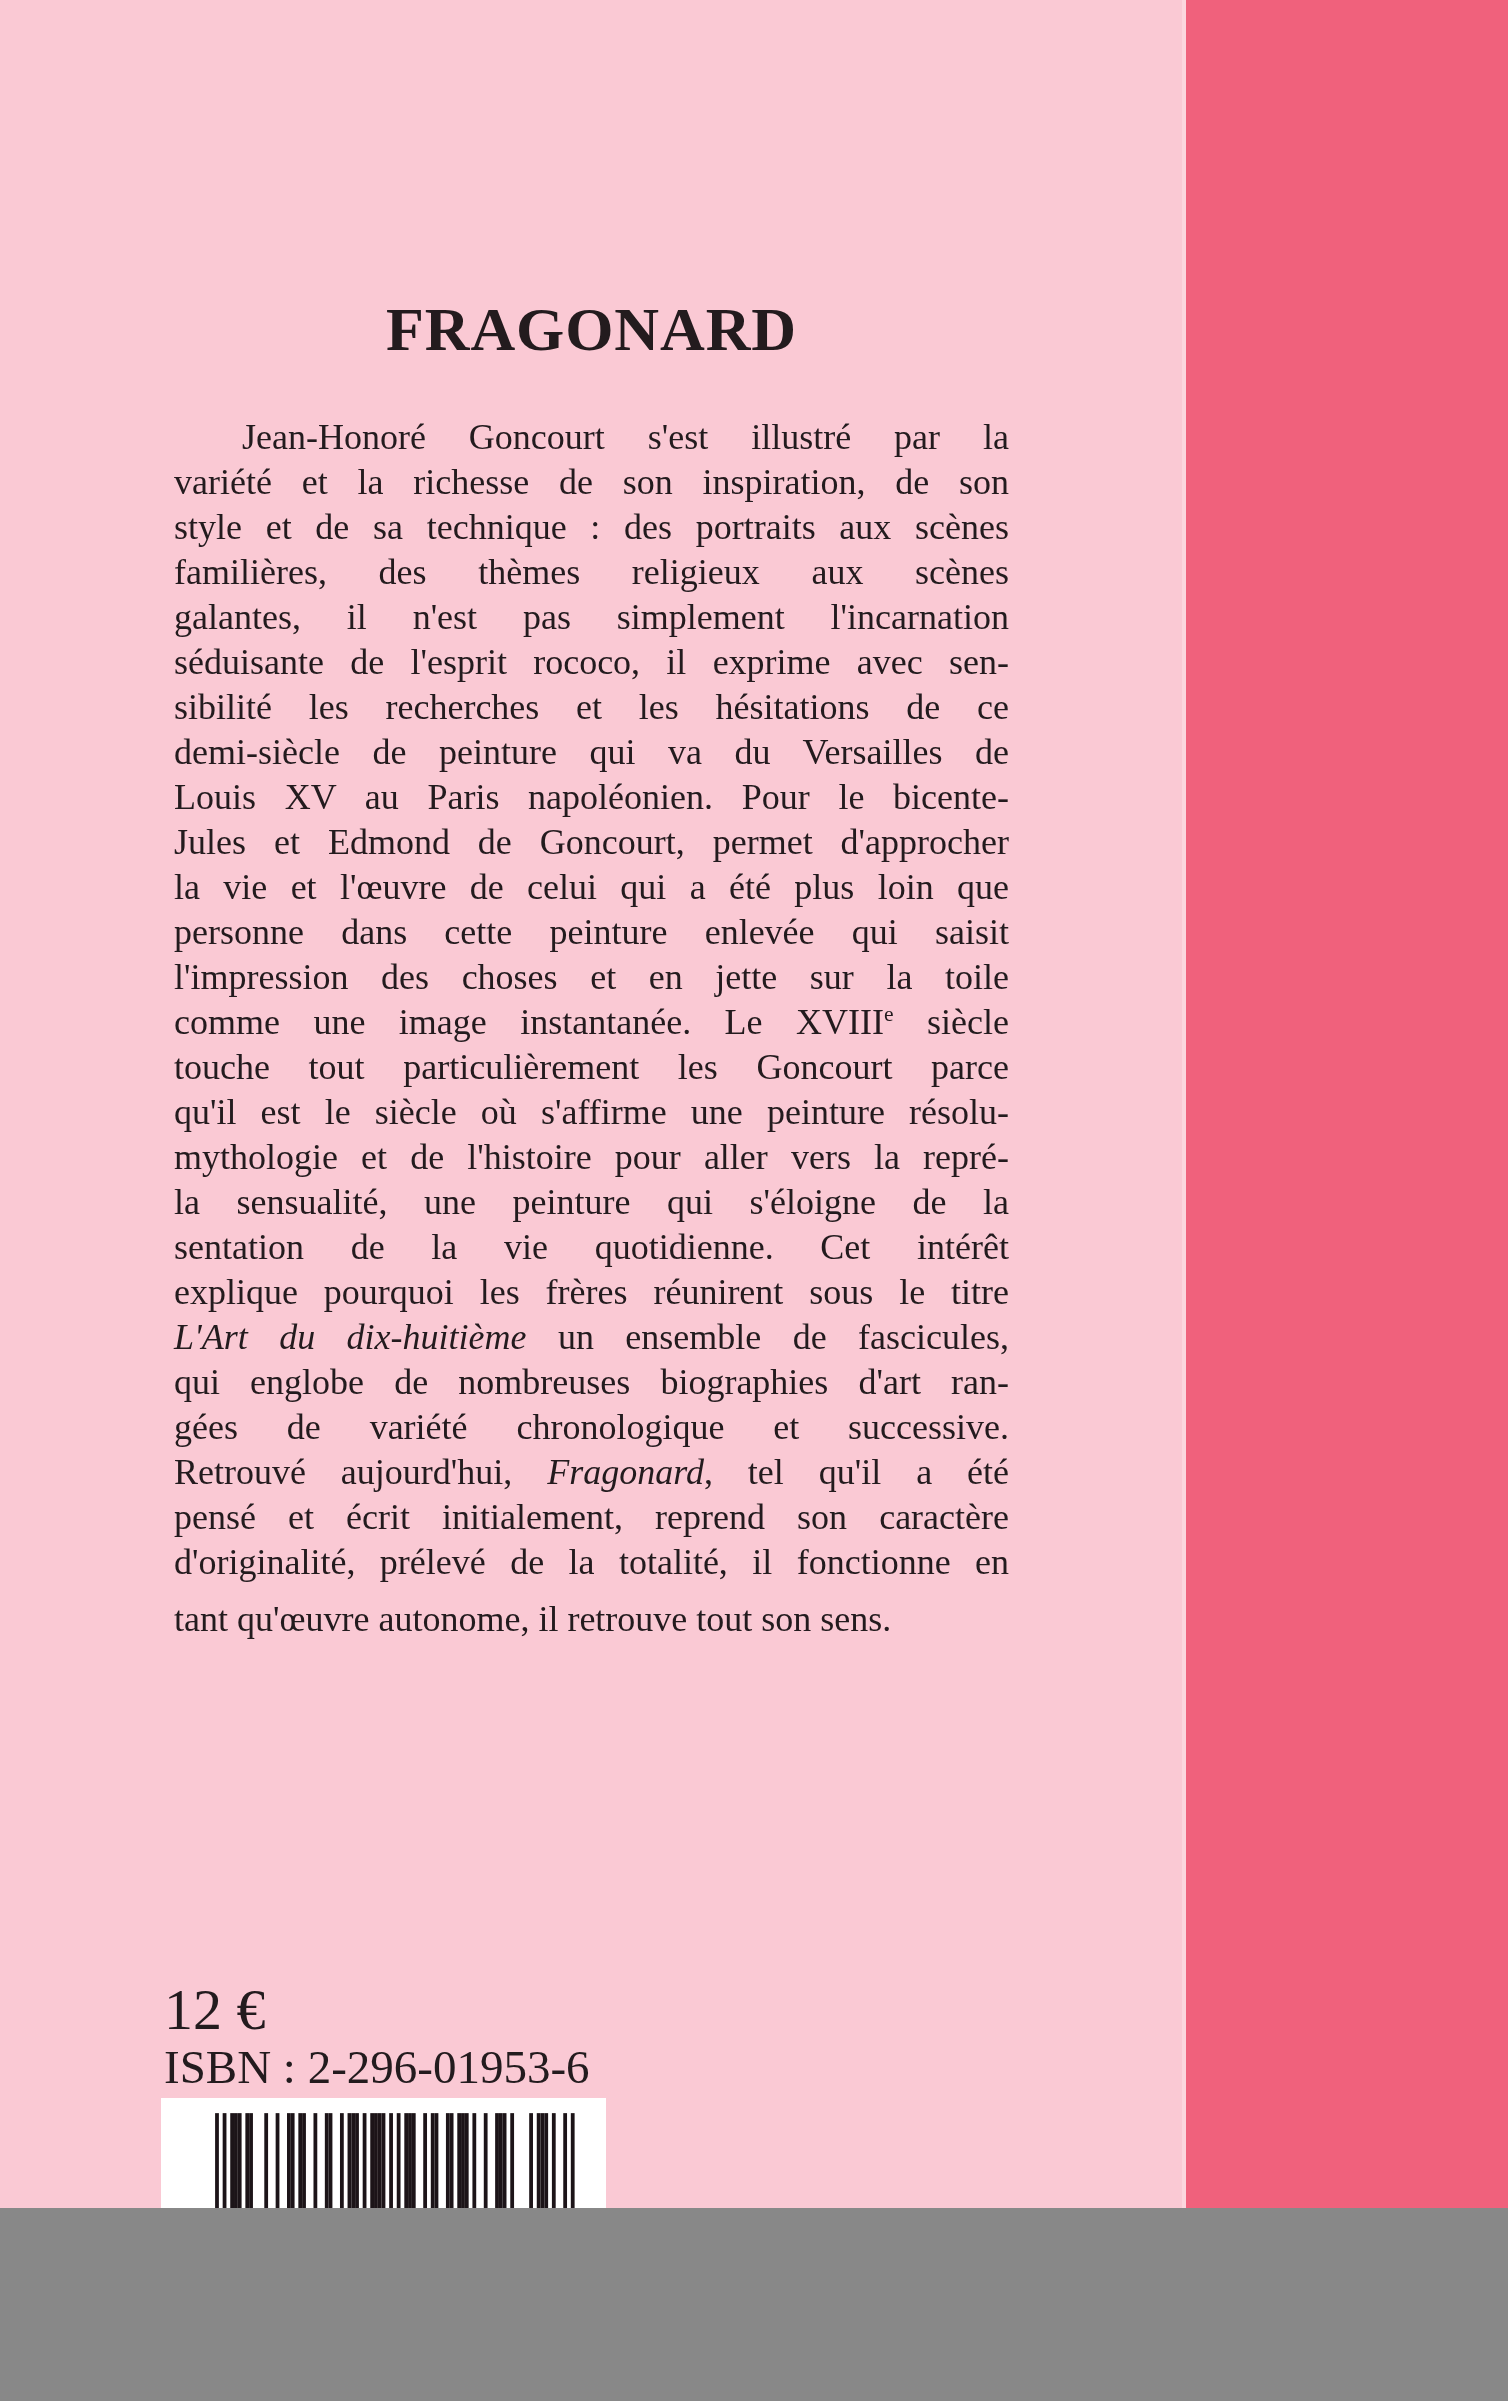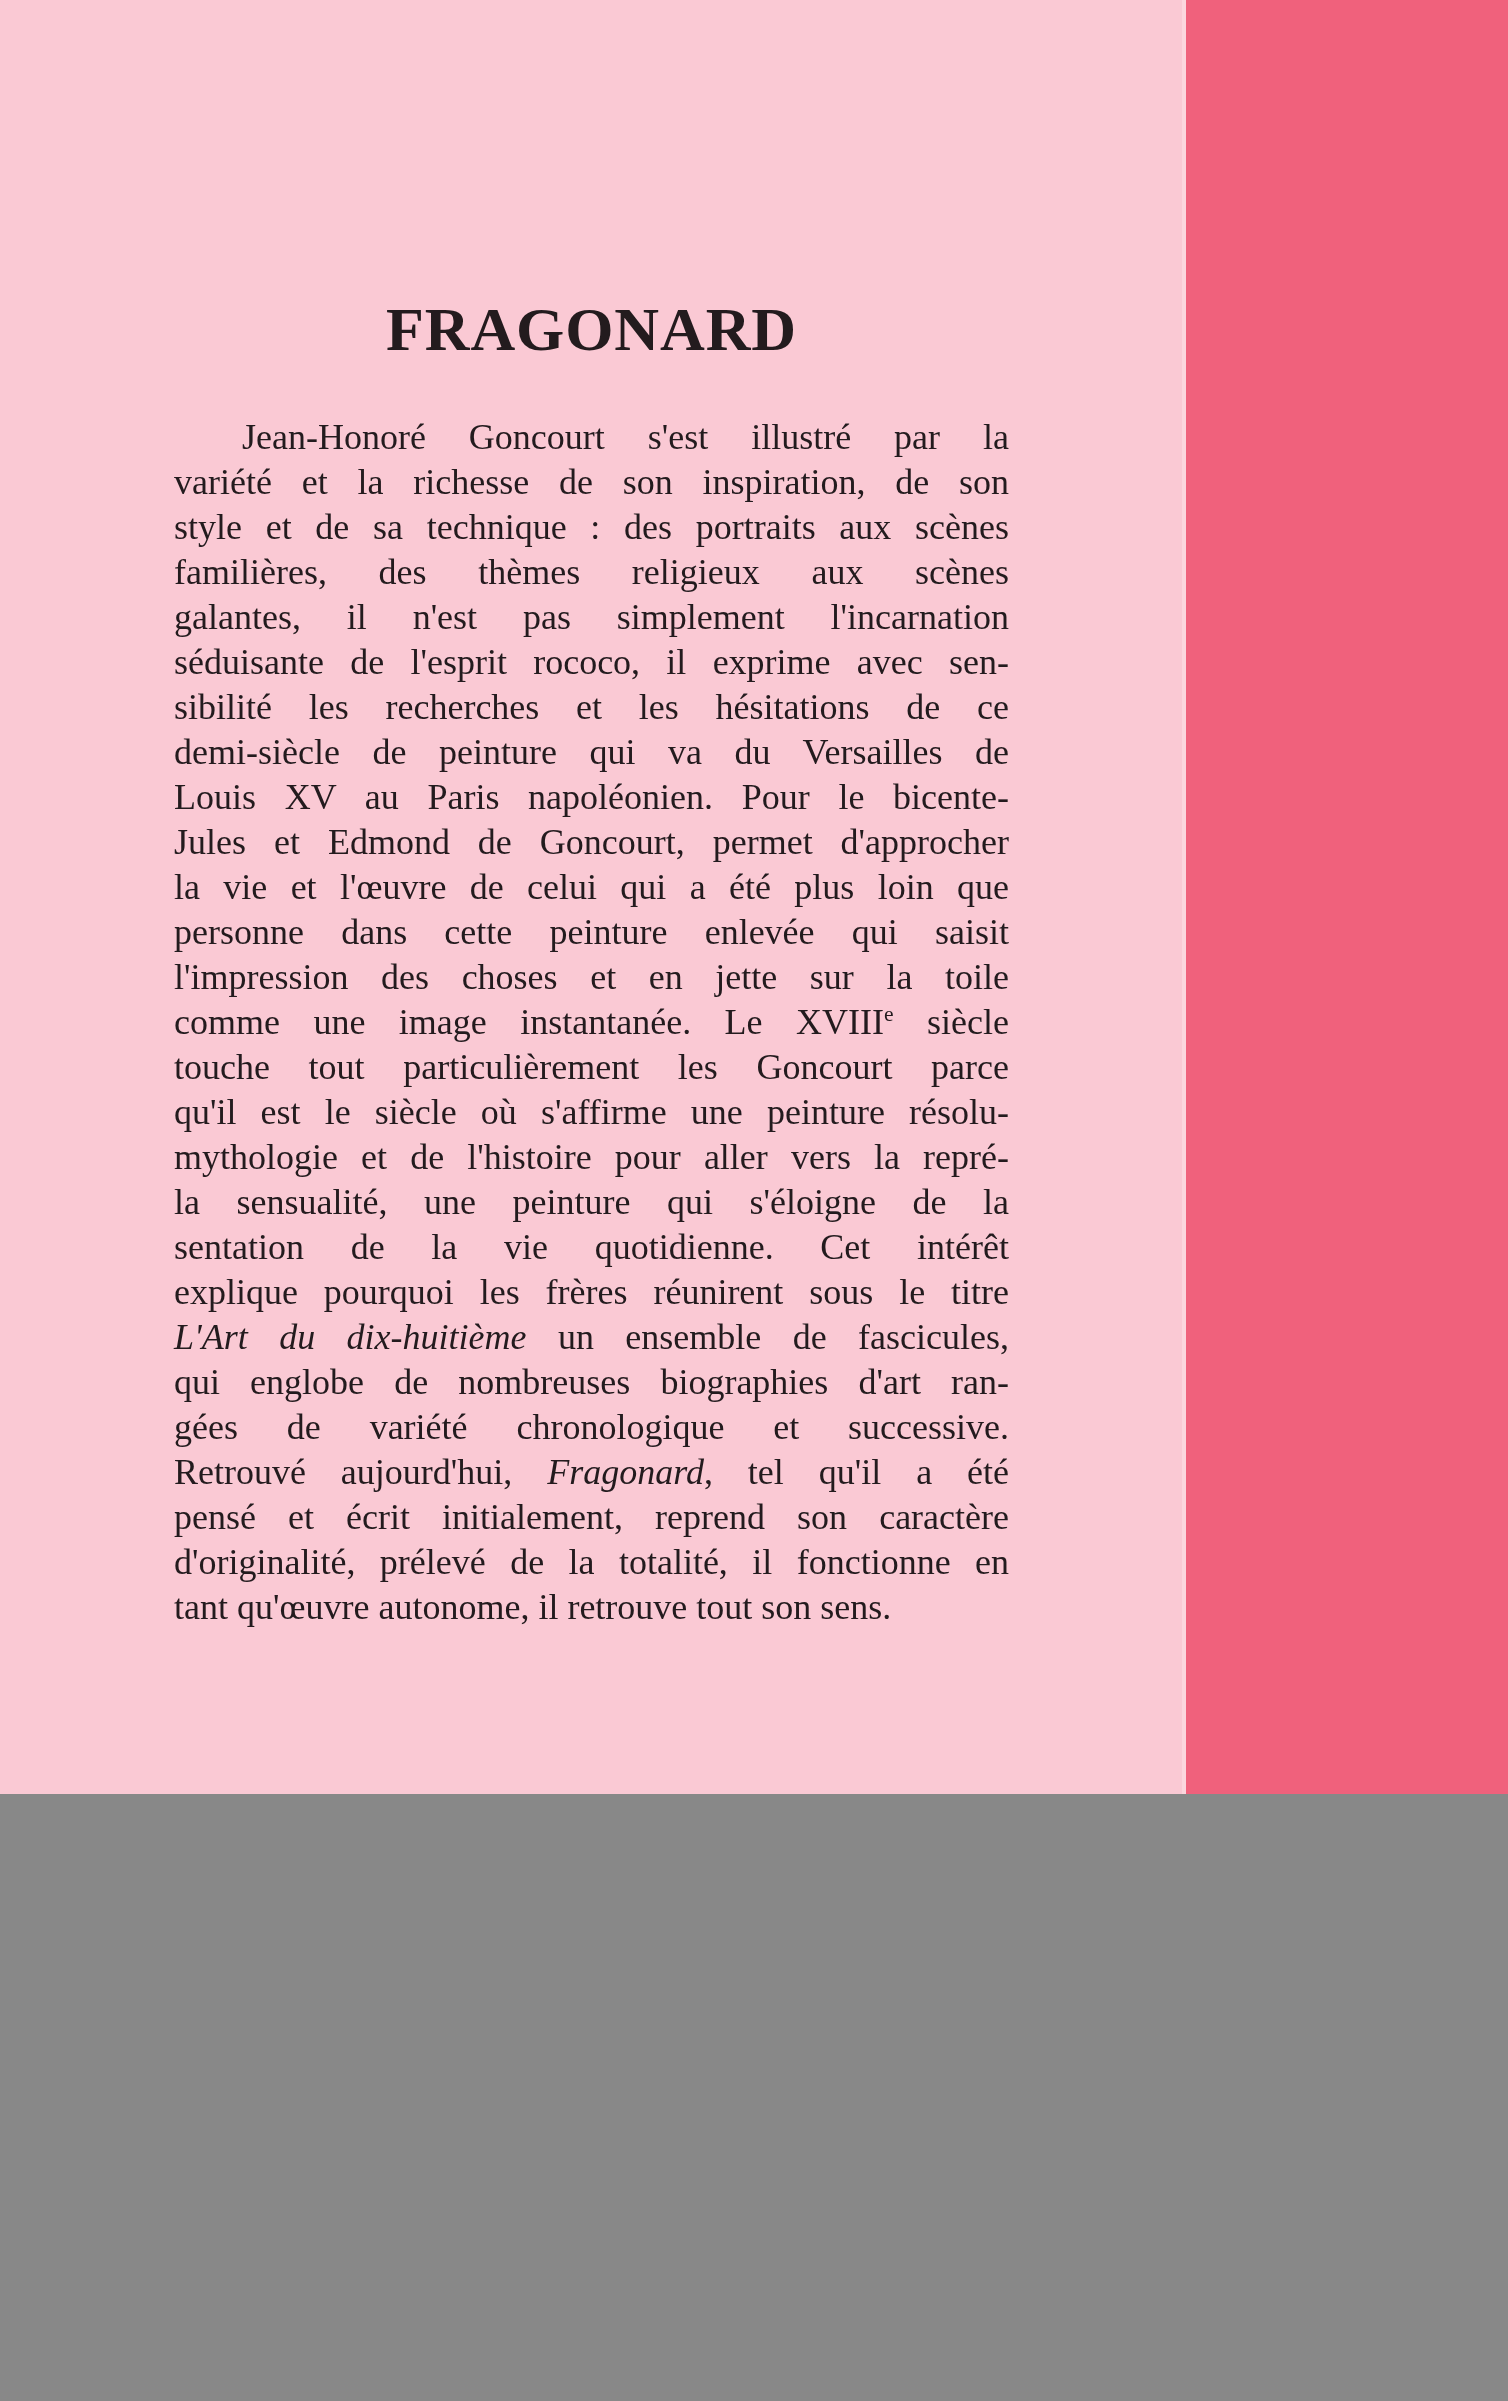--- a/index.html
+++ b/index.html
@@ -1,21 +1,21 @@
 <!DOCTYPE html>
 <html style="--bg: #fac9d4; --stripe: #f0617c; --ink: #231b1e; --barcode-bg: #ffffff;font-size:15px"><head>
 <meta charset="utf-8">
 <style>
   html, body { margin: 0; padding: 0; }
   body { background: #888; font-family: "Liberation Serif", serif; }
 
   .page {
     position: relative;
     width: 1508px;
-    height: 1794px;
+    height: 2208px;
     background: var(--bg, #fac9d4);
     overflow: hidden;
   }
 
   .stripe {
     position: absolute;
     top: 0;
     left: 1186px;
     width: 323px;
     height: 100%;
@@ -55,21 +55,21 @@
     font-size: 36px;
     line-height: 45px;
     color: var(--ink, #231b1e);
   }
   .blurb .line {
     text-align: justify;
     text-align-last: justify;
     white-space: normal;
   }
   .blurb .line.indent { text-indent: 68px; }
-  .blurb .line.last { text-align-last: left; }
+  .blurb .line.last { text-align-last: left; margin-top: 12px; }
   .blurb i { font-style: italic; }
   .blurb sup {
     font-size: 60%;
     vertical-align: super;
     line-height: 0;
   }
 
   .price {
     position: absolute;
     left: 164px;

